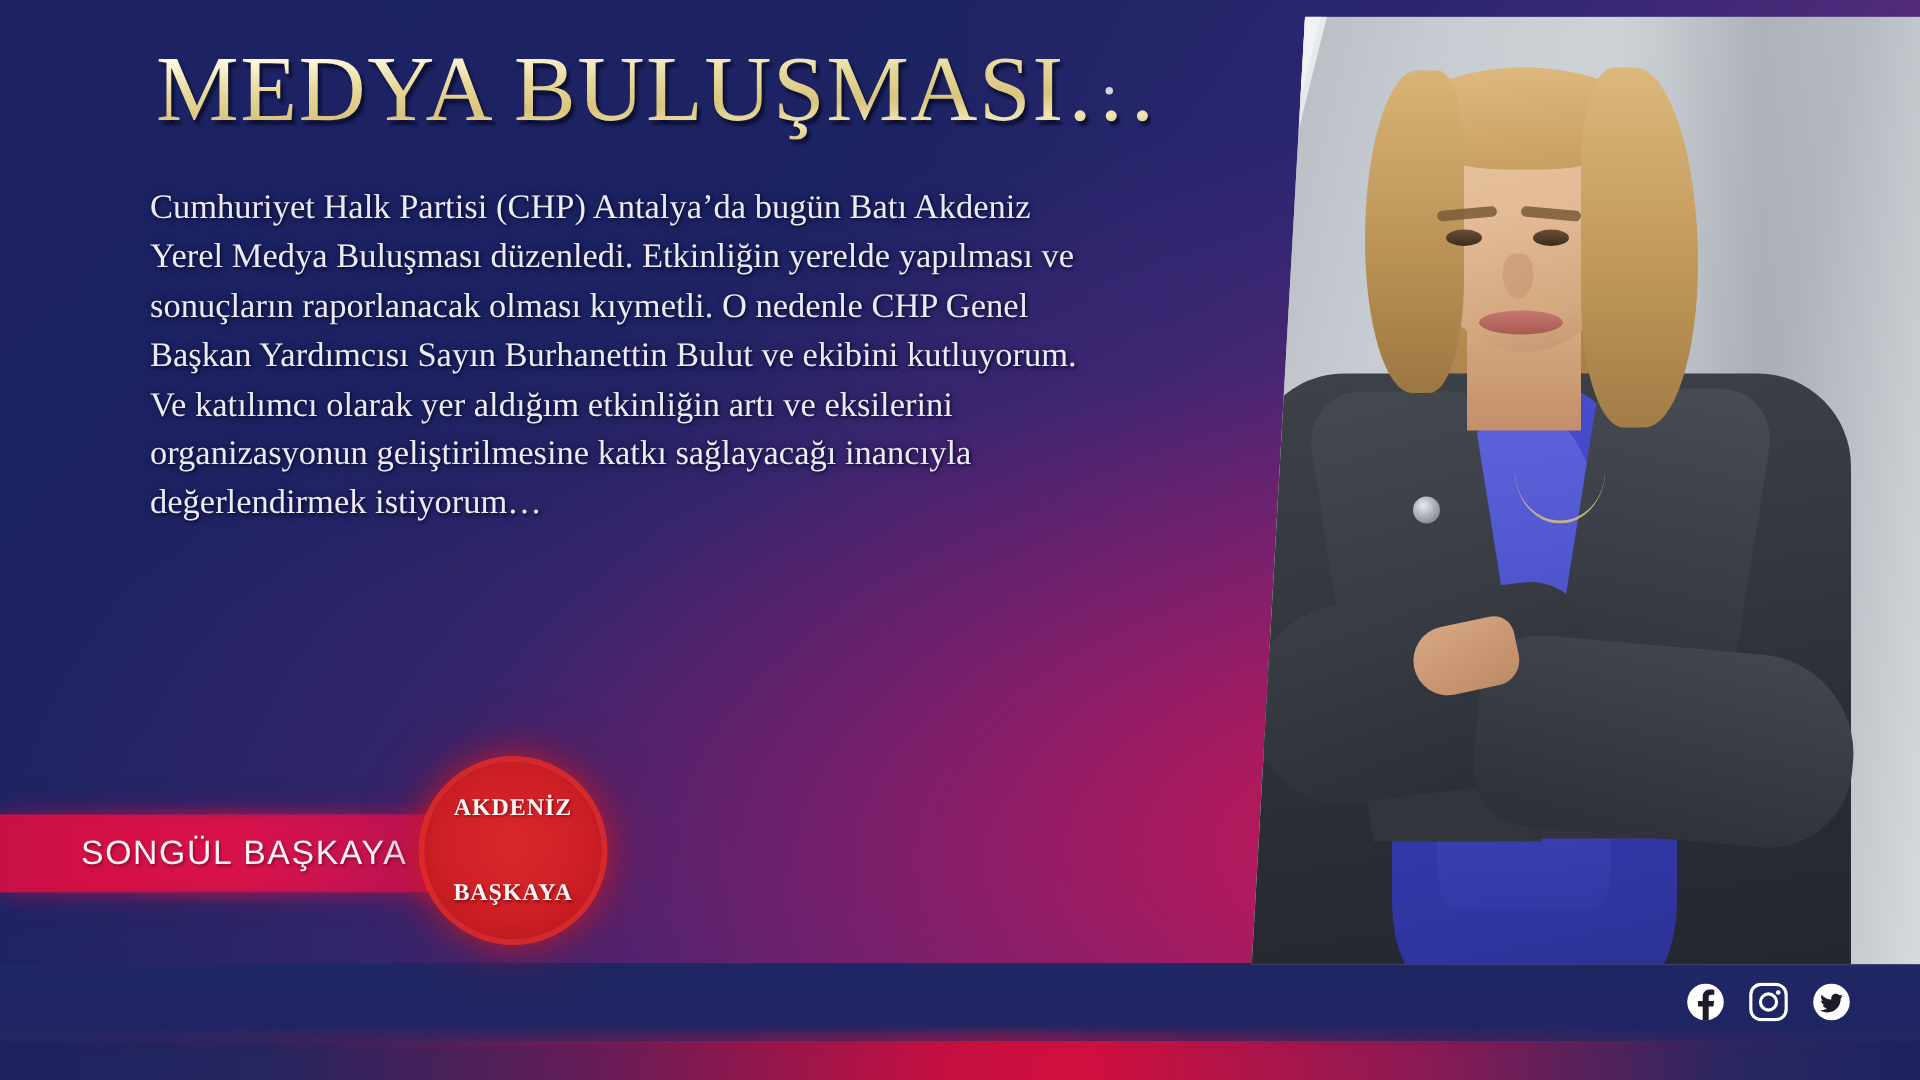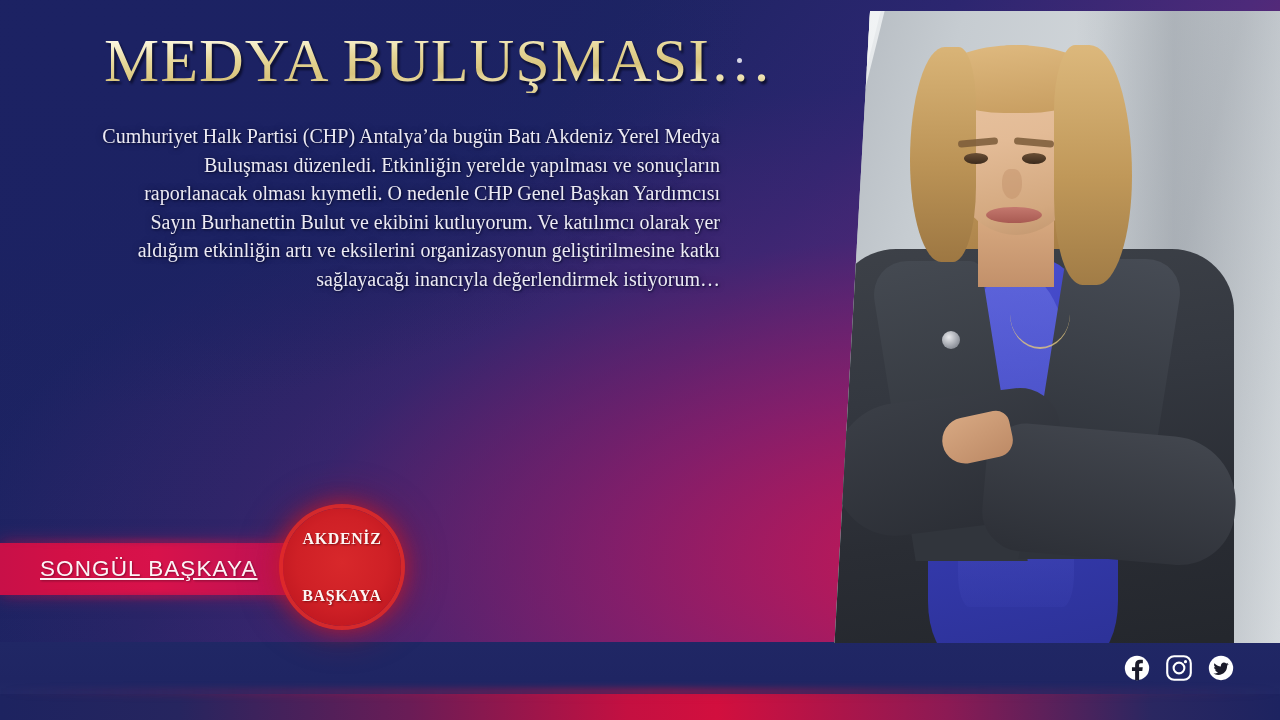--- a/index.html
+++ b/index.html
@@ -54,23 +54,23 @@
     background-clip:text;
     color:transparent;
     -webkit-text-fill-color:transparent;
     filter:drop-shadow(2px 3px 1px rgba(8,10,40,0.85));
   }
 
   
   .article {
     position:absolute; left:100px; top:122px;
     width:620px;
-    text-align:right;
+    text-align:left;
     color:#eceaf4;
-    font-size:20px;
+    font-size:23px;
     line-height:1.43;
     text-shadow:1px 1px 2px rgba(10,12,45,0.9), 0 0 6px rgba(10,12,45,0.5);
   }
 
   .more-block {
     position:absolute; left:100px; top:358px;
     width:620px;
     text-align:center;
     color:#f1eff7;
     line-height:1.38;
@@ -95,23 +95,22 @@
   .name-banner::after {
     content:""; position:absolute; left:0; right:0; bottom:-4px; height:5px;
     background:linear-gradient(90deg, rgba(80,30,96,0.0), rgba(150,26,84,0.55), rgba(80,30,96,0.0));
     filter:blur(2px);
   }
   .name-text {
     font-family:"Liberation Sans", sans-serif;
     color:#fdf3f6;
     font-size:22.5px;
     letter-spacing:1.1px;
-    margin-left:40px;
+    margin-left:54px;
     text-shadow:1px 1px 2px rgba(90,8,34,0.6);
-    text-decoration:underline;
   }
 
   
   .badge {
     position:absolute; left:283px; top:508px;
     width:118px; height:118px;
     border-radius:50%;
     background:radial-gradient(circle at 50% 46%, #d8282b 0%, #cf2026 52%, #c41a22 72%, #e0342f 86%, #aa1a22 100%);
     box-shadow:
       0 0 0 4px rgba(226,44,40,0.85),

